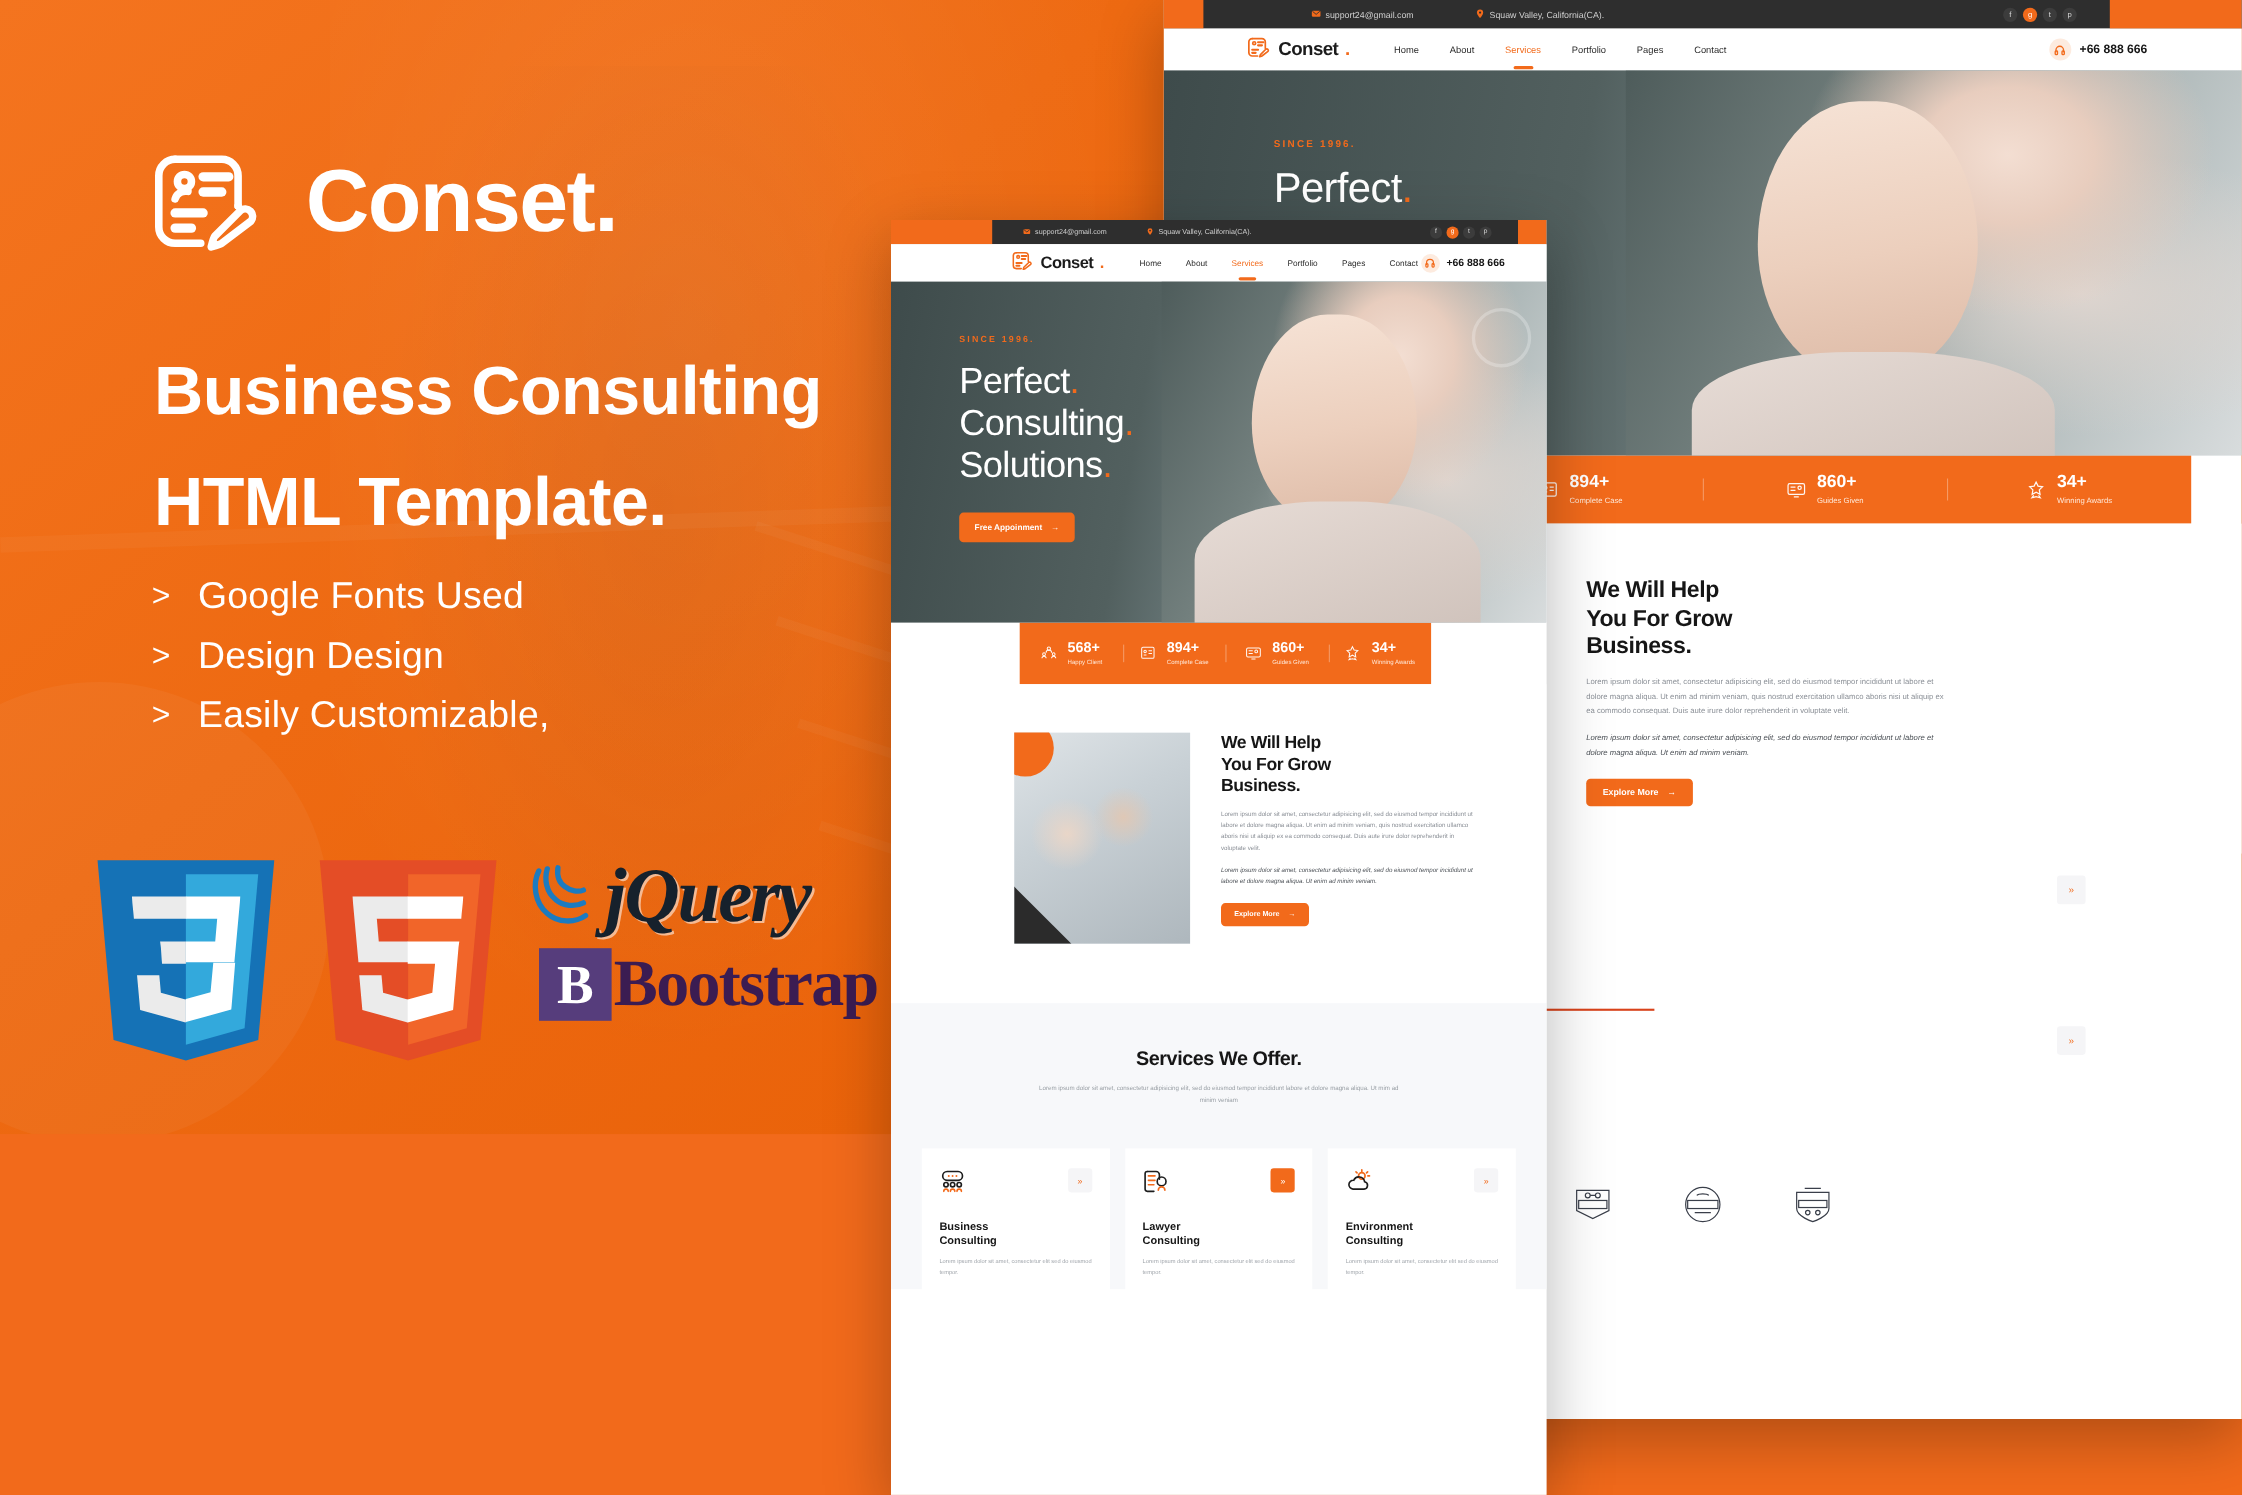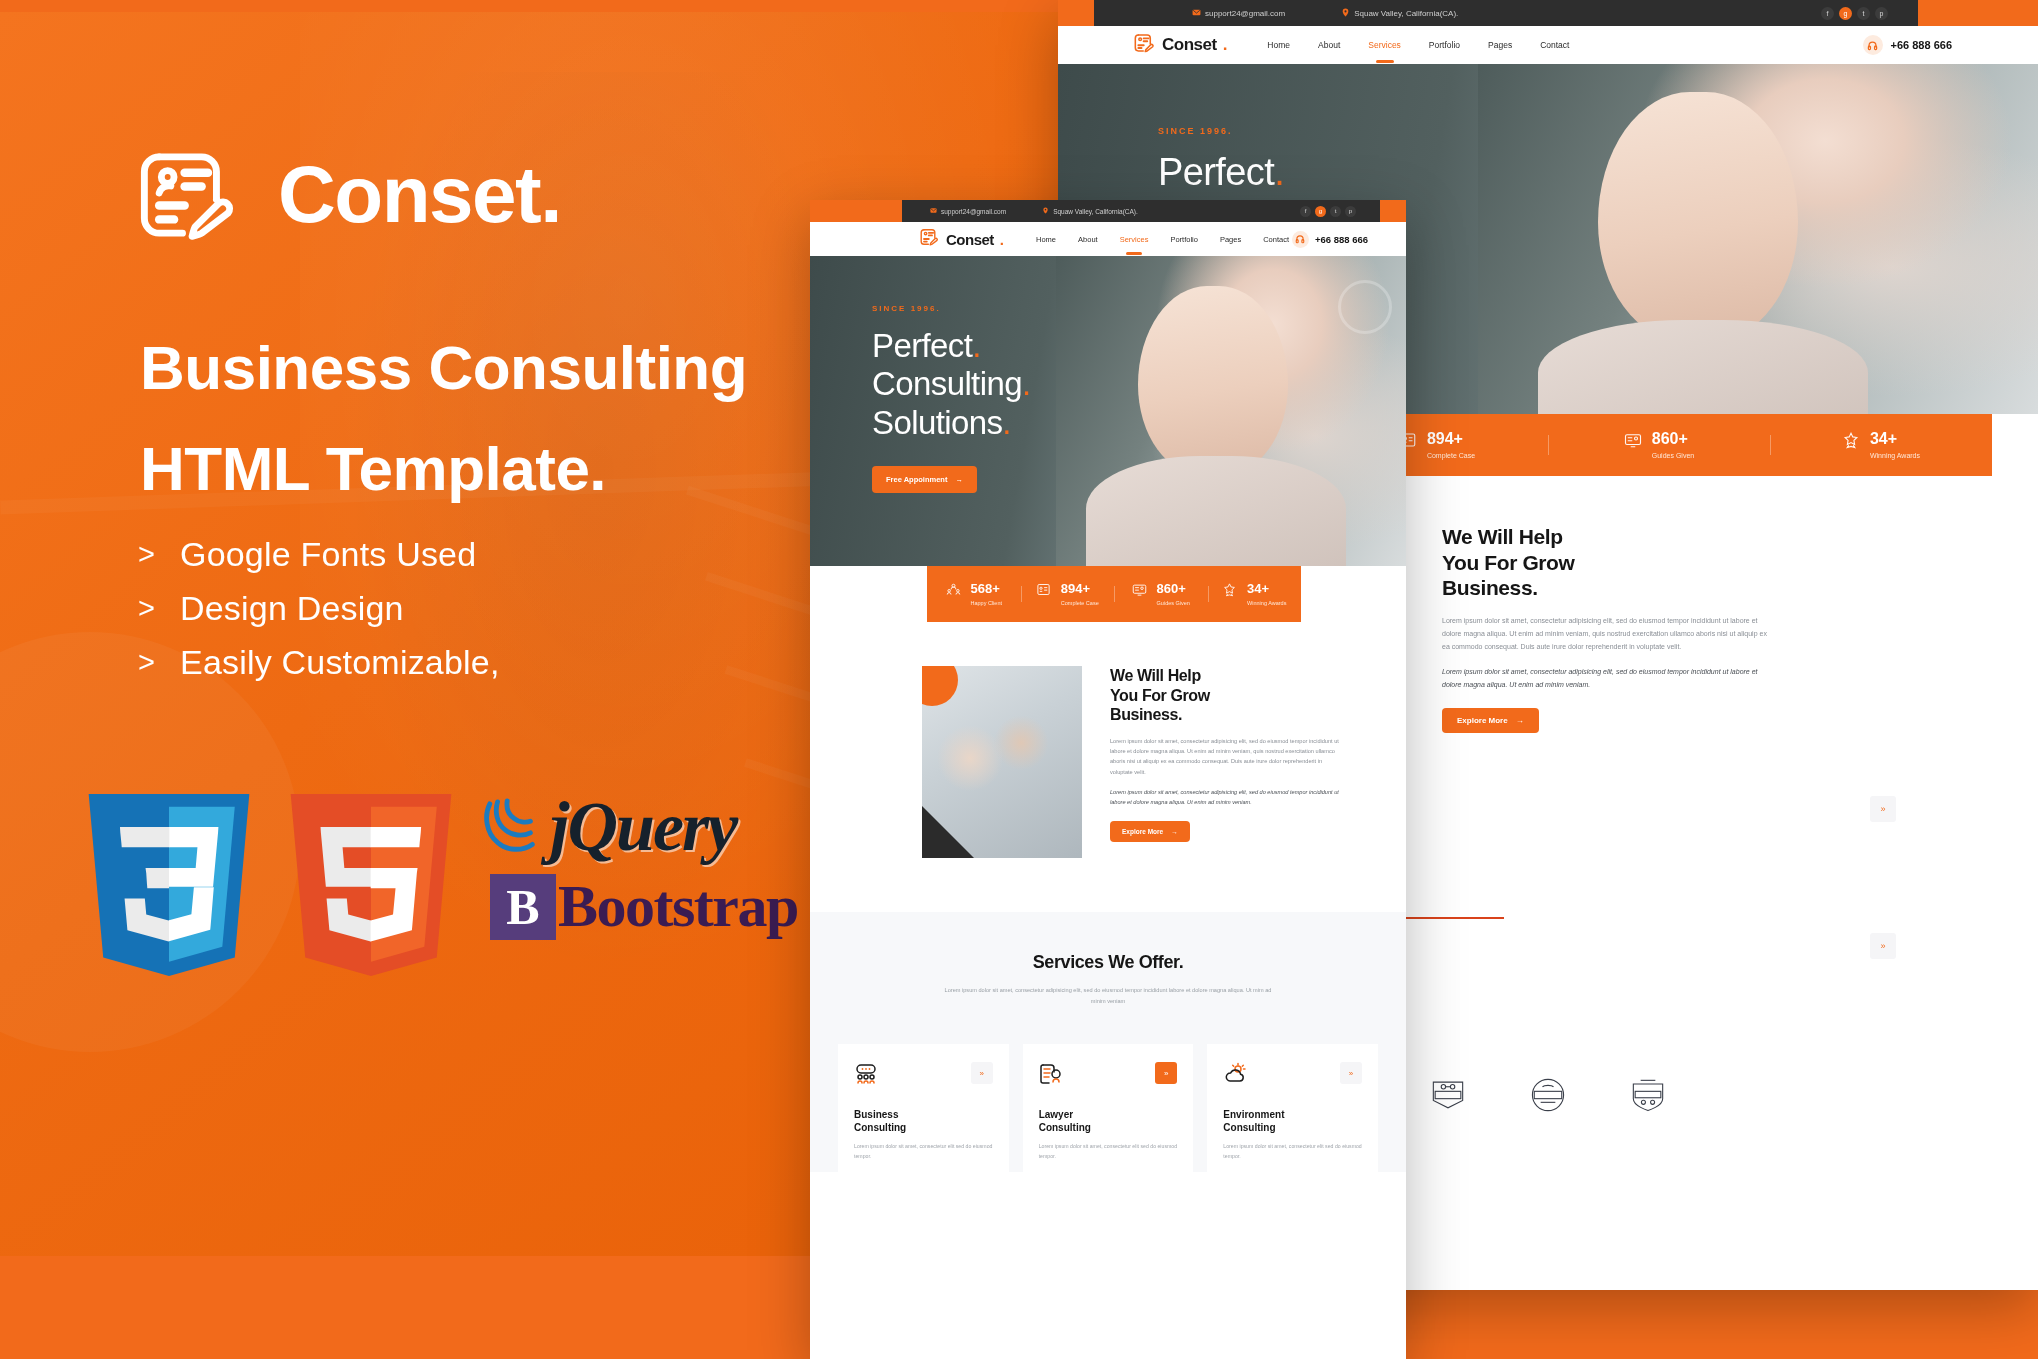--- a/index.html
+++ b/index.html
@@ -5,24 +5,23 @@
   * { margin:0; padding:0; box-sizing:border-box; }
   html,body { width:2038px; height:1359px; overflow:hidden; }
   body {
     font-family: "Liberation Sans", sans-serif;
     background:#F26A1B;
     position:relative;
   }
 
   
   #promo-panel{
-    position:absolute; left:0; top:0; width:1060px; height:1244px;
+    position:absolute; left:0; top:0; width:1060px; height:1031px;
     background:linear-gradient(140deg,#F4741F 0%,#EE6A12 45%,#E96108 100%);
     overflow:hidden;
-    margin-top:12px;
   }
   .bg-blob{ position:absolute; background:rgba(255,255,255,.045); border-radius:50%; }
   .bg-streak{ position:absolute; background:rgba(255,255,255,.035); }
   .bg-face{
     position:absolute; right:-60px; top:-40px; width:820px; height:1100px;
     background:radial-gradient(ellipse at 40% 30%, rgba(255,255,255,.075) 0%, rgba(255,255,255,0) 62%);
   }
   .bg-figure{
     position:absolute; left:300px; top:60px; width:600px; height:1000px;
     background:radial-gradient(ellipse at 50% 40%, rgba(0,0,0,.05) 0%, rgba(0,0,0,0) 60%);
@@ -120,21 +119,21 @@
   .hero-since{ color:#F26A1B; font-weight:700; letter-spacing:2px; }
   .hero-h1{ font-weight:400; color:#fff; line-height:1.16; letter-spacing:-.6px; }
   .hero-h1 .d{ color:#F26A1B; }
   .hero-btn{
     background:#F26A1B; color:#fff; border-radius:4px; display:inline-flex;
     align-items:center; justify-content:center; gap:8px; font-weight:700; white-space:nowrap;
   }
 
   
   .m-stats{ background:#F26A1B; display:flex; align-items:center; }
-  .stat{ flex:1; display:flex; align-items:flex-start; justify-content:center; gap:10px; position:relative; }
+  .stat{ flex:1; display:flex; align-items:flex-end; justify-content:center; gap:10px; position:relative; }
   .stat + .stat::before{
     content:""; position:absolute; left:0; top:16%; height:68%; width:1px; background:rgba(255,255,255,.32);
   }
   .stat-ico{ color:#fff; opacity:.95; }
   .stat-num{ color:#fff; font-weight:700; line-height:1; }
   .stat-lbl{ color:#ffe8d8; }
 
   
   .m-grow{ background:#fff; display:flex; }
   .grow-img{ position:relative; background:#e9edf0; overflow:hidden; }

